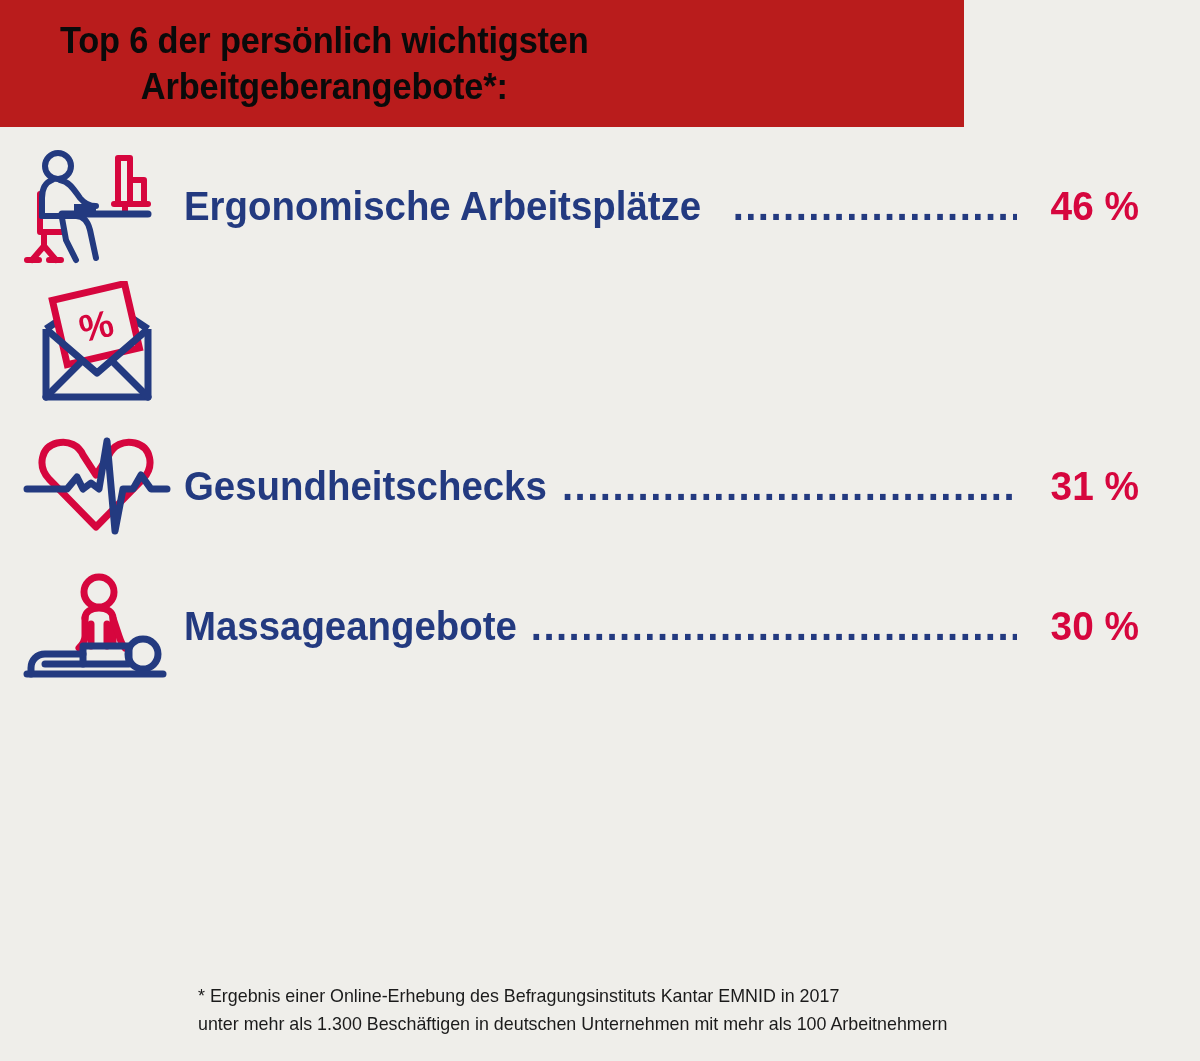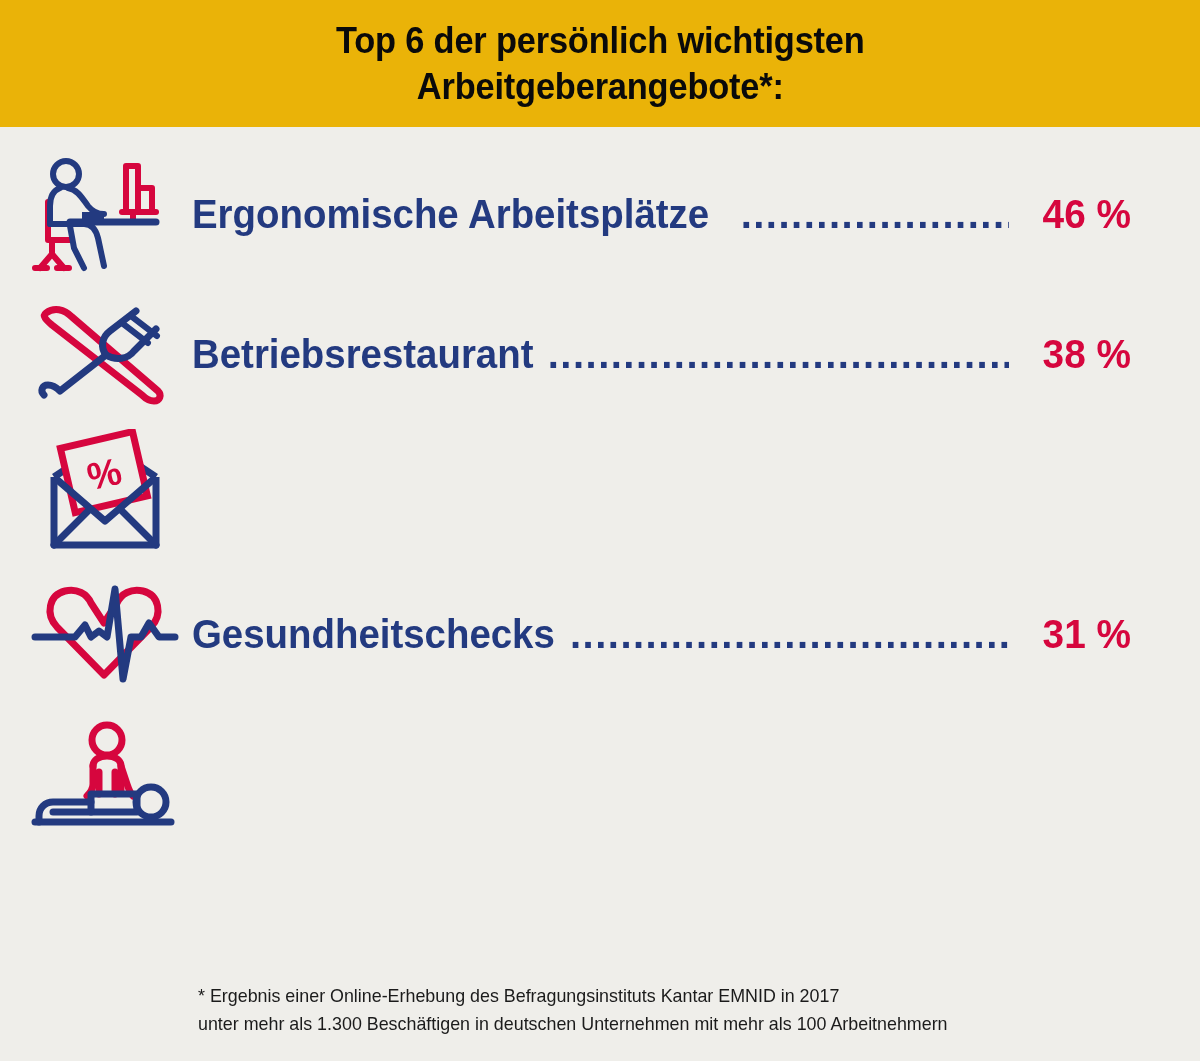--- a/index.html
+++ b/index.html
@@ -11,47 +11,46 @@
     width: 1200px;
     height: 1061px;
     background: #efeeea;
     font-family: "Liberation Sans", sans-serif;
     overflow: hidden;
     position: relative;
   }
 
   
   .header-band {
-    width: 1200px;
+    width: 964px;
     height: 127px;
-    background: #eab308;
+    background: #b91c1c;
     display: flex;
     align-items: center;
-    justify-content: center;
     box-sizing: border-box;
   }
   .header-title {
     margin: 0;
     padding: 0 40px;
     text-align: center;
     color: #0a0a0a;
     font-family: "Liberation Sans Narrow", "Liberation Sans", sans-serif;
     font-weight: bold;
     font-size: 37px;
     line-height: 1.22;
     letter-spacing: -0.2px;
     transform: scaleX(0.93);
     transform-origin: center;
     white-space: pre-line;
   }
 
   
   .list-area {
     padding: 9px;
-    margin: 8px;
+    margin: 0;
     position: relative;
   }
   .row {
     height: 140px;
     display: flex;
     align-items: center;
     position: relative;
   }
   .row-icon {
     width: 175px;
@@ -169,40 +168,20 @@
       </svg>
     </div>
     <div class="row-text">
       <span class="row-label">Ergonomische Arbeitsplätze</span>
       <span class="row-gap"></span>
       <span class="row-leader"></span>
       <span class="row-value">46 %</span>
     </div>
   </div>
 
-  <div class="row">
-    <div class="row-icon">
-      <svg width="150" height="110" viewBox="0 0 150 110" fill="none">
-
-        <path d="M16 14 C24 8 34 10 42 18 L128 92 C132 96 130 102 124 102 C120 102 116 100 112 96 L22 26 C16 21 12 17 16 14 Z" stroke="#d6063e" stroke-width="7" stroke-linejoin="round" fill="none"></path>
-
-        <path d="M14 96 C10 92 12 86 18 86 C22 86 26 88 30 92 L76 56" stroke="#233a80" stroke-width="7" stroke-linecap="round" stroke-linejoin="round" fill="none"></path>
-        <path d="M76 56 C70 48 72 38 80 32 L106 12" stroke="#233a80" stroke-width="7" stroke-linecap="round" fill="none"></path>
-        <path d="M76 56 C86 62 98 60 104 52 L126 30" stroke="#233a80" stroke-width="7" stroke-linecap="round" fill="none"></path>
-        <path d="M92 24 L118 44" stroke="#233a80" stroke-width="6" stroke-linecap="round"></path>
-        <path d="M101 17 L127 37" stroke="#233a80" stroke-width="6" stroke-linecap="round"></path>
-      </svg>
-    </div>
-    <div class="row-text">
-      <span class="row-label">Betriebsrestaurant</span>
-      <span class="row-gap tight"></span>
-      <span class="row-leader"></span>
-      <span class="row-value">38 %</span>
-    </div>
-  </div>
 
   <div class="row">
     <div class="row-icon">
       <svg width="150" height="130" viewBox="0 0 150 130" fill="none">
 
         <path d="M24 48 L75 14 L126 48" stroke="#233a80" stroke-width="7" stroke-linejoin="round" fill="none"></path>
 
         <g transform="rotate(-13 75 48)">
           <rect x="38" y="10" width="74" height="66" stroke="#d6063e" stroke-width="7" fill="#efeeea"></rect>
           <text x="75" y="58" text-anchor="middle" fill="#d6063e" font-family="Liberation Sans, sans-serif" font-size="38" font-weight="bold">%</text>
@@ -243,19 +222,25 @@
         <path d="M70 58 L70 80 M86 58 L86 80" stroke="#d6063e" stroke-width="7" stroke-linecap="round"></path>
 
         <circle cx="122" cy="88" r="15" stroke="#233a80" stroke-width="7" fill="none"></circle>
 
         <path d="M62 80 L108 80 L108 98 L62 98 Z" stroke="#233a80" stroke-width="7" stroke-linejoin="round" fill="none"></path>
         <path d="M62 88 L24 88 C16 88 10 94 10 102 L10 108" stroke="#233a80" stroke-width="7" stroke-linecap="round" stroke-linejoin="round" fill="none"></path>
         <path d="M6 108 L142 108" stroke="#233a80" stroke-width="7" stroke-linecap="round"></path>
         <path d="M62 98 L24 98" stroke="#233a80" stroke-width="7" stroke-linecap="round"></path>
       </svg>
     </div>
+    <div class="row-text">
+      <span class="row-label">Massageangebote</span>
+      <span class="row-gap tight"></span>
+      <span class="row-leader"></span>
+      <span class="row-value">30 %</span>
+    </div>
   </div>
 
 
 </div>
 
 <div class="footnote">* Ergebnis einer Online-Erhebung des Befragungsinstituts Kantar EMNID in 2017
    unter mehr als 1.300 Beschäftigen in deutschen Unternehmen mit mehr als 100 Arbeitnehmern</div>
 
 </body></html>

